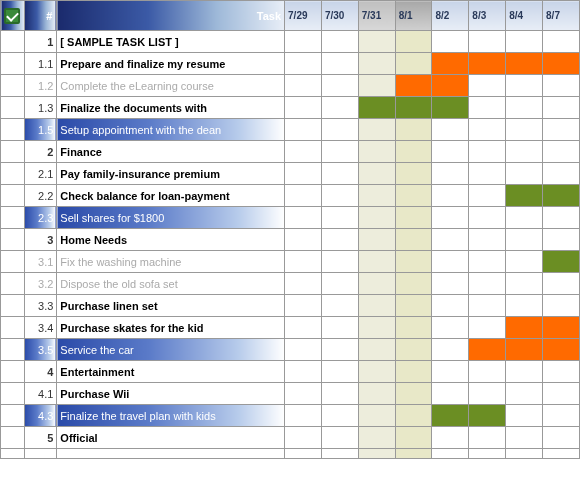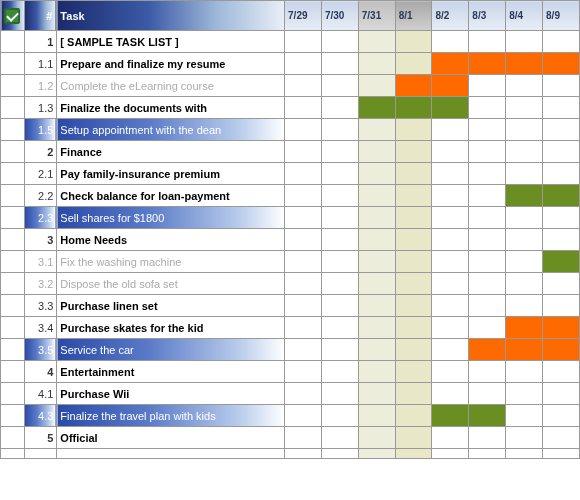--- a/index.html
+++ b/index.html
@@ -8,21 +8,21 @@
   th, td { border: 1px solid #999; height: 22px; padding: 0 3px; overflow: hidden; white-space: nowrap; }
   thead th {
     background: linear-gradient(to right, #1a2a6c, #3b5aa6 40%, #9db8d8 70%, #e8eef7);
     color: #fff; font-weight: bold; text-align: left; height: 30px; vertical-align: middle;
   }
   thead th.date-col { background: linear-gradient(to bottom, #c8d4e8, #e8eef7); color: #2a3a5a; text-align: left; font-size: 10px; }
   thead th.date-col.weekend { background: linear-gradient(to bottom, #c0c0c0, #d8d8d8); }
   thead th.date-col.today { background: linear-gradient(to bottom, #a8a8a8, #d0d0d0); }
   .col-check { width: 22px; text-align:center; }
   .col-num { width: 30px; text-align: right; padding-right: 4px; }
-  .col-task { width: 210px; text-align: left; }
+  .col-task { width: 210px; text-align: right; }
   .col-date { width: 34px; padding:0; }
   tbody td { background: #fff; color: #000; }
   tbody td.num { text-align: right; font-weight: normal; color: #333; }
   tbody td.task { font-weight: bold; }
   tbody tr.category td.num, tbody tr.category td.task { font-weight: bold; }
   tbody tr.highlight td.num, tbody tr.highlight td.task {
     background: linear-gradient(to right, #2a4aa8, #5a7ac8 40%, #b8cceb 80%, #fff);
     color: #fff; font-weight: normal; margin-top: 32px;
   }
   tbody tr.done td.num, tbody tr.done td.task { color: #aaa; font-weight: normal; }
@@ -62,21 +62,21 @@
       <th class="col-check"><span class="check-icon"></span></th>
       <th class="col-num">#</th>
       <th class="col-task">Task</th>
       <th class="date-col">7/29</th>
       <th class="date-col">7/30</th>
       <th class="date-col weekend">7/31</th>
       <th class="date-col today">8/1</th>
       <th class="date-col">8/2</th>
       <th class="date-col">8/3</th>
       <th class="date-col">8/4</th>
-      <th class="date-col">8/9</th>
+      <th class="date-col">8/7</th>
     </tr>
   </thead>
   <tbody id="tbody">
       <tr class="category">
         <td></td>
         <td class="num">1</td>
         <td class="task">[ SAMPLE TASK LIST ]</td>
         <td class=""></td>
         <td class=""></td>
         <td class="weekend"></td>

